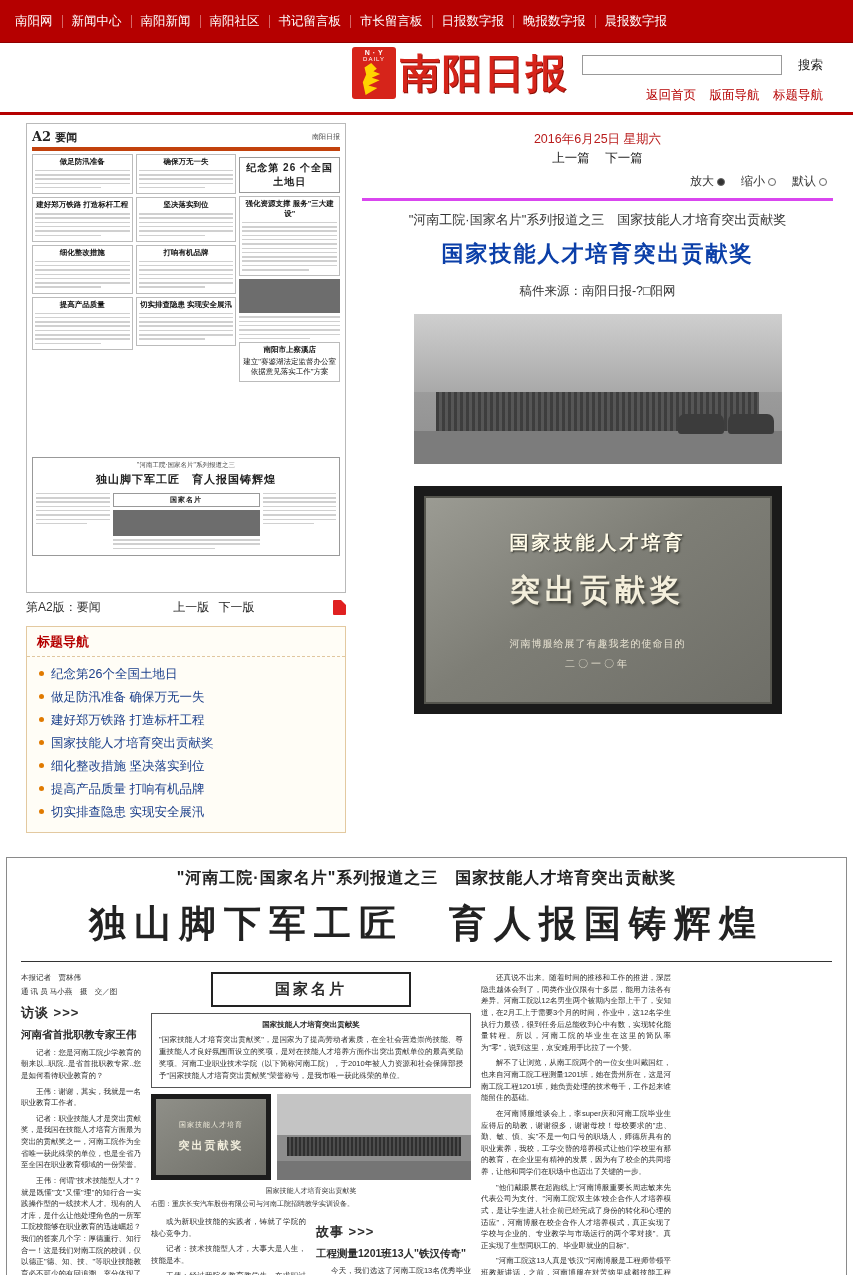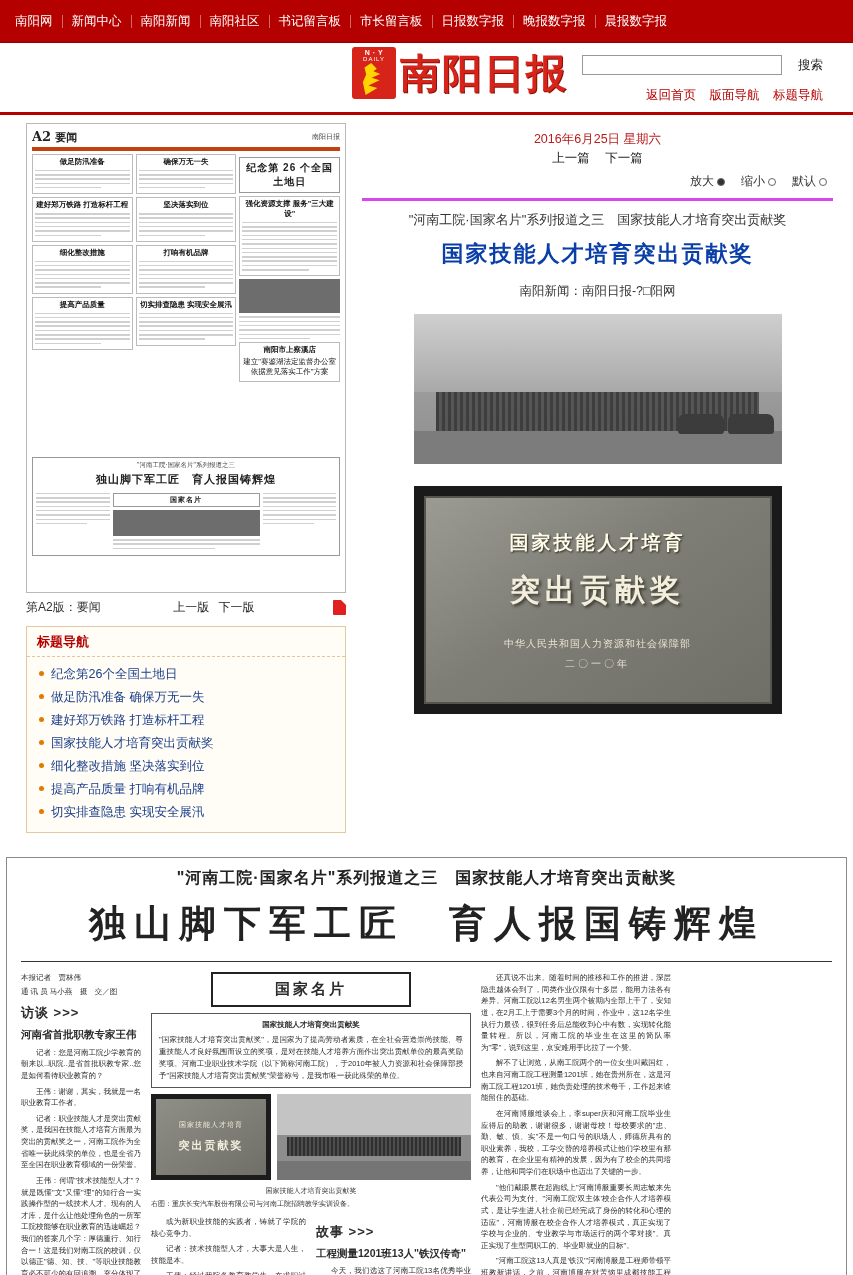--- a/index.html
+++ b/index.html
@@ -577,35 +577,35 @@
     </div>
 
     <div class="zoom-row">
       <span><b>放大</b><i class="dot filled"></i></span>
       <span><b>缩小</b><i class="dot"></i></span>
       <span><b>默认</b><i class="dot"></i></span>
     </div>
 
     <div class="kicker">"河南工院·国家名片"系列报道之三　国家技能人才培育突出贡献奖</div>
     <div class="headline">国家技能人才培育突出贡献奖</div>
-    <div class="source">南阳新闻：南阳日报-?□阳网</div>
+    <div class="source">稿件来源：南阳日报-?□阳网</div>
 
     <div class="photo-group">
       <div class="sky"></div>
       <div class="row"></div>
       <div class="ground"></div>
       <div class="car c1"></div>
       <div class="car c2"></div>
     </div>
 
     <div class="plaque">
       <div class="plaque-inner">
         <div class="l1">国家技能人才培育</div>
         <div class="l2">突出贡献奖</div>
-        <div class="l3">中华人民共和国人力资源和社会保障部</div>
+        <div class="l3">河南博服给展了有趣我老的使命目的</div>
         <div class="l4">二〇一〇年</div>
       </div>
     </div>
   </div>
 </div>
 
 <div class="facsimile">
   <div class="fac-kicker">"河南工院·国家名片"系列报道之三　国家技能人才培育突出贡献奖</div>
   <div class="fac-title">独山脚下军工匠　育人报国铸辉煌</div>
   <div class="fac-rule"></div>

